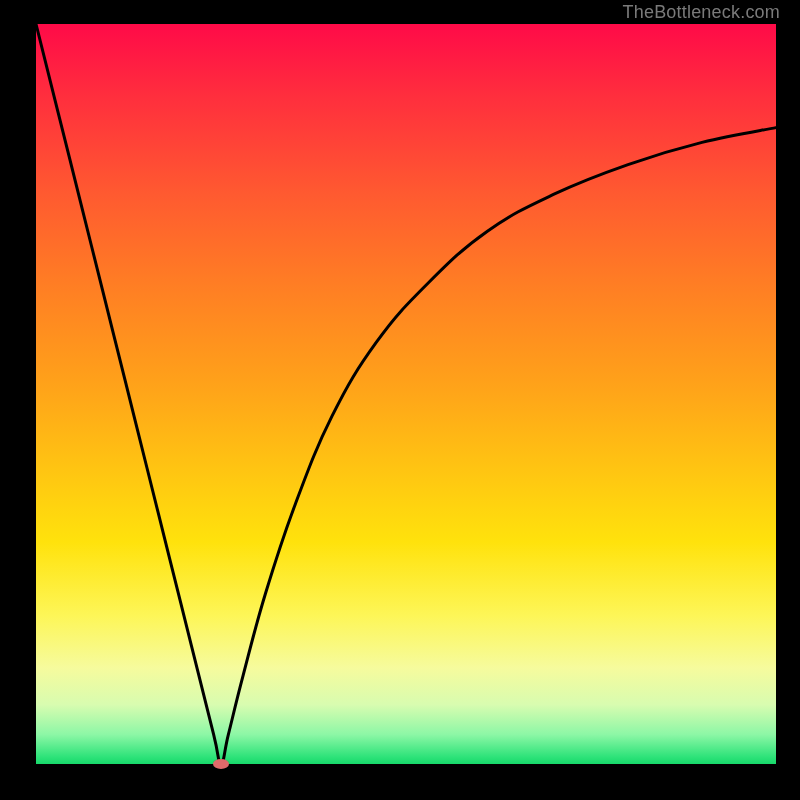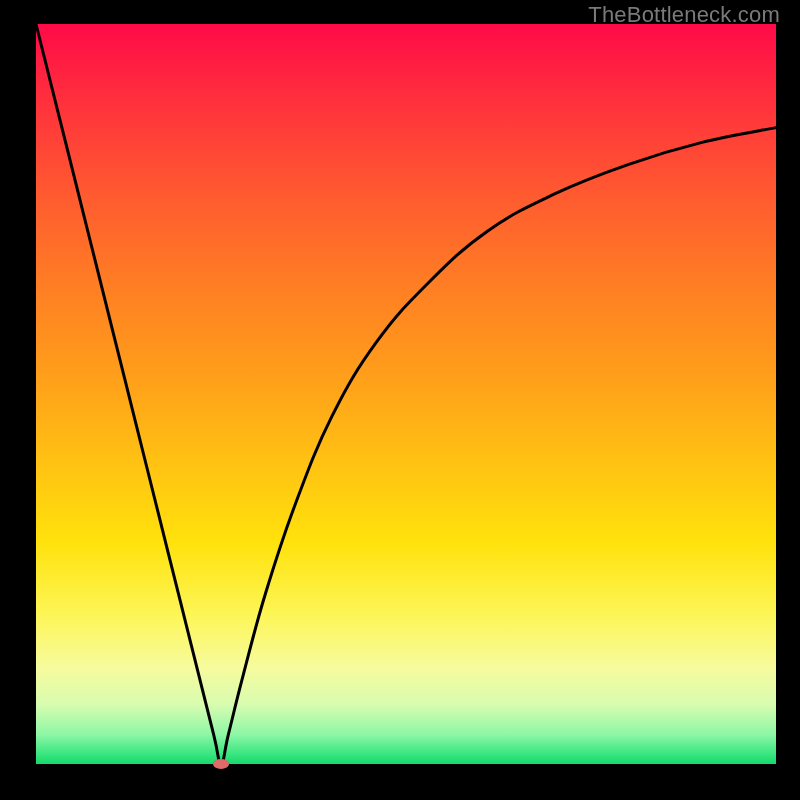--- a/index.html
+++ b/index.html
@@ -39,21 +39,21 @@
       #8df7a6 96%,
       #2fe37a 99%,
       #17d86a 100%
     );
   }
   .watermark {
     position: absolute;
     top: 2px;
     right: 20px;
     color: #7a7a7a;
-    font-size: 22px;
+    font-size: 18px;
     letter-spacing: 0.2px;
     user-select: none;
     font-weight: 400;
   }
   svg.curve {
     position: absolute;
     left: 0;
     top: 0;
     width: 740px;
     height: 740px;

